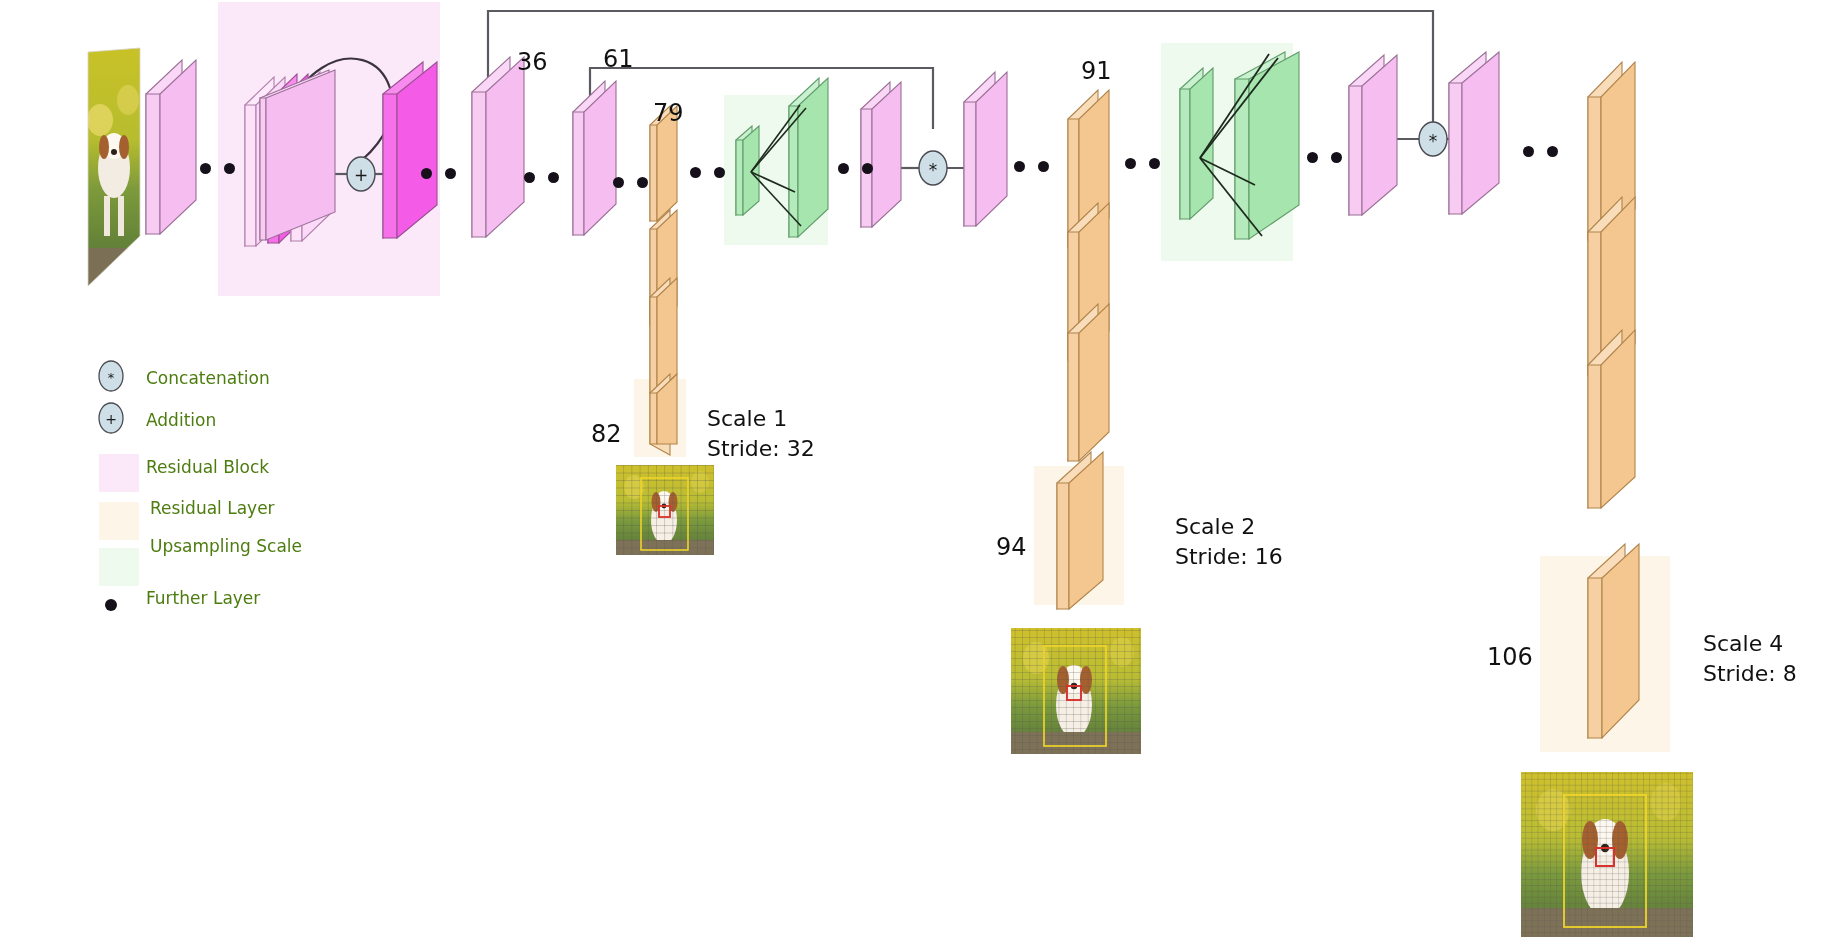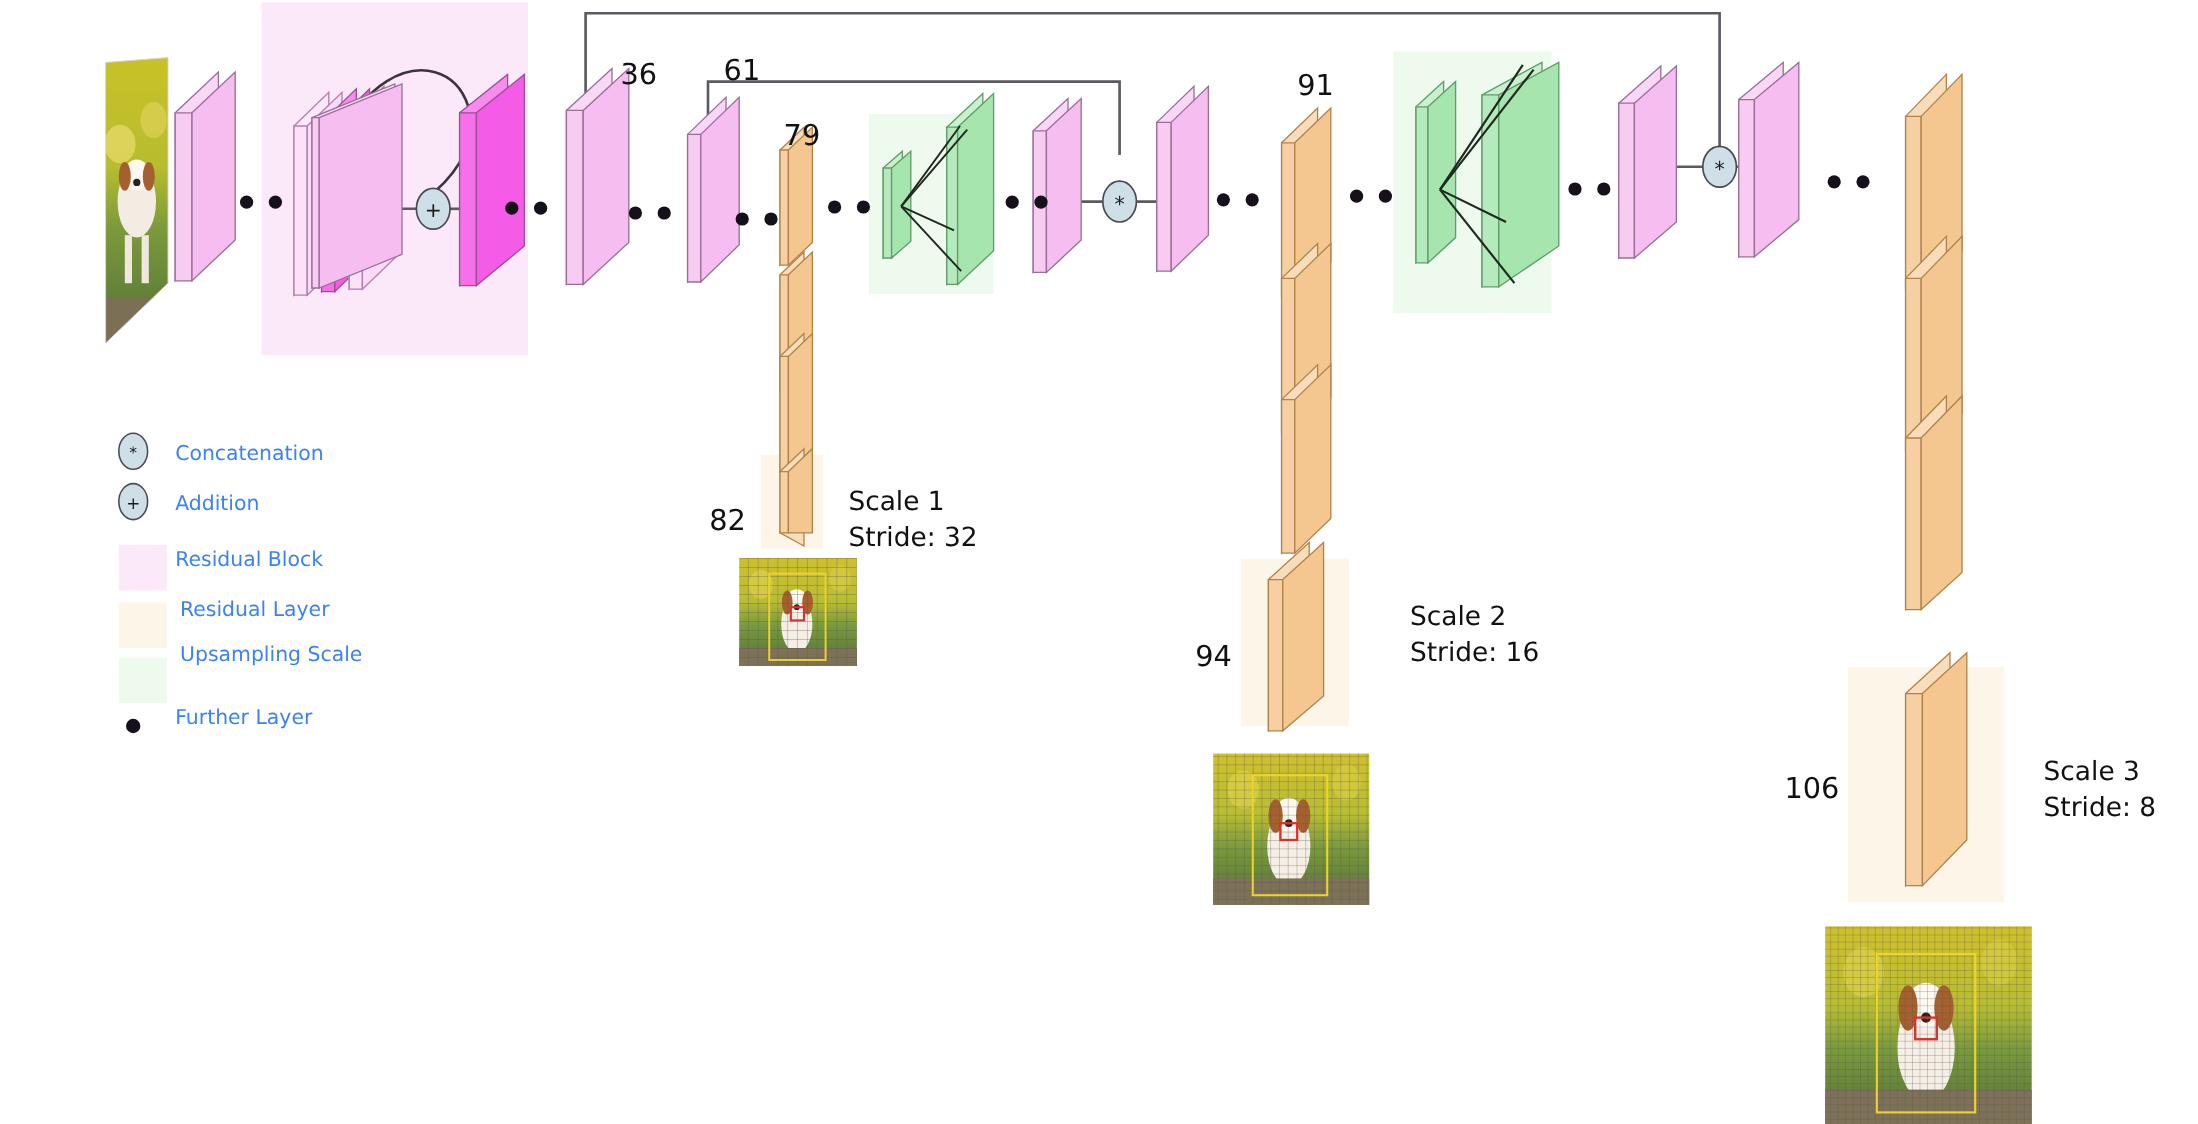--- a/index.html
+++ b/index.html
@@ -3,21 +3,21 @@
 <meta charset="utf-8">
 <style>
   html,body{margin:0;padding:0;background:#fff;}
   body{width:1832px;height:937px;position:relative;overflow:hidden;
        font-family:"DejaVu Sans","Liberation Sans",sans-serif;color:#1a1a1a;}
   #stage{position:absolute;left:0;top:0;width:1832px;height:937px;}
   .abs{position:absolute;}
   svg.layer{position:absolute;left:0;top:0;width:1832px;height:937px;overflow:visible;}
   .lbl{position:absolute;font-size:24px;color:#111;white-space:nowrap;line-height:1.18;}
   .scalelbl{position:absolute;font-size:22px;color:#111;white-space:nowrap;line-height:1.35;}
-  .legend-text{position:absolute;font-size:17px;color:#3b82f6;white-space:nowrap;}
+  .legend-text{position:absolute;font-size:17px;color:#4d7c0f;white-space:nowrap;}
   .swatch{position:absolute;border:0;}
   .dot{position:absolute;border-radius:50%;background:#151019;}
   .grpbg{position:absolute;}
 </style>
 </head>
 <body>
 
 <div id="stage">
 
   <div class="grpbg" style="left:218px;top:2px;width:222px;height:294px;background:#fbe9fa;"></div>
@@ -378,26 +378,26 @@
   <div class="lbl" style="left:653px;top:99px;text-align:center;">79</div>
   <div class="lbl" style="left:591px;top:420px;">82</div>
   <div class="lbl" style="left:1081px;top:57px;">91</div>
   <div class="lbl" style="left:996px;top:533px;">94</div>
   <div class="lbl" style="left:1487px;top:643px;">106</div>
 
   <div class="scalelbl" style="left:707px;top:404px;">
     <div>Scale 1</div>
     <div>Stride: 32</div>
   </div>
-  <div class="scalelbl" style="left:1175px;top:500px;">
+  <div class="scalelbl" style="left:1175px;top:512px;">
     <div>Scale 2</div>
     <div>Stride: 16</div>
   </div>
   <div class="scalelbl" style="left:1703px;top:629px;">
-    <div>Scale 3</div>
+    <div>Scale 4</div>
     <div>Stride: 8</div>
   </div>
 
   <div class="abs" style="left:96px;top:360px;width:300px;height:260px;">
 
     <svg width="40" height="210" style="position:absolute;left:0;top:0;overflow:visible;">
       <g>
         <ellipse cx="15" cy="16" rx="12" ry="15" fill="#cfdfe8" stroke="#4a4a52" stroke-width="1.3"></ellipse>
         <text x="15" y="22" text-anchor="middle" font-size="13" font-family="DejaVu Sans, sans-serif" fill="#1a1a1a">*</text>
       </g>

